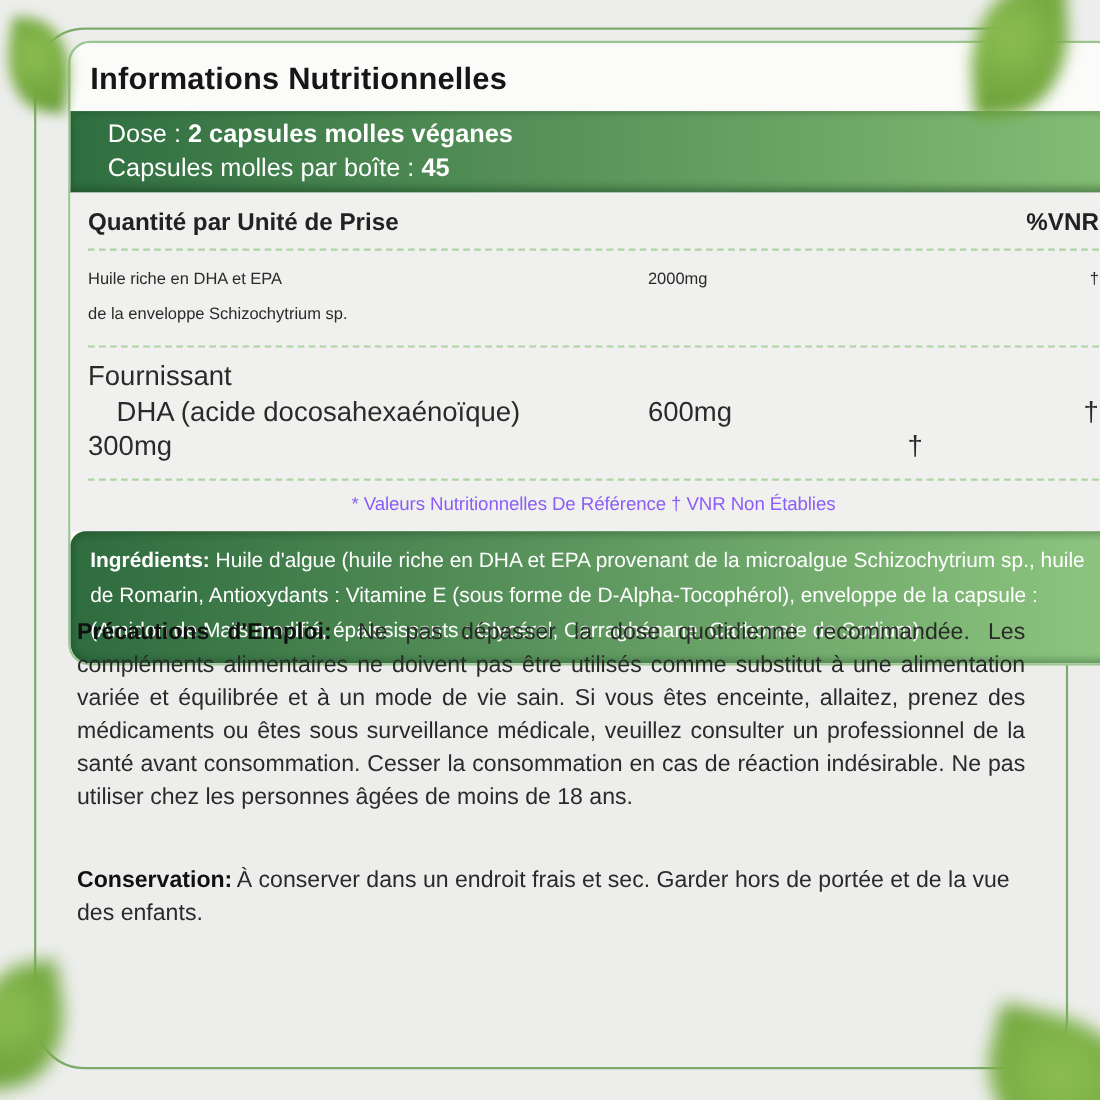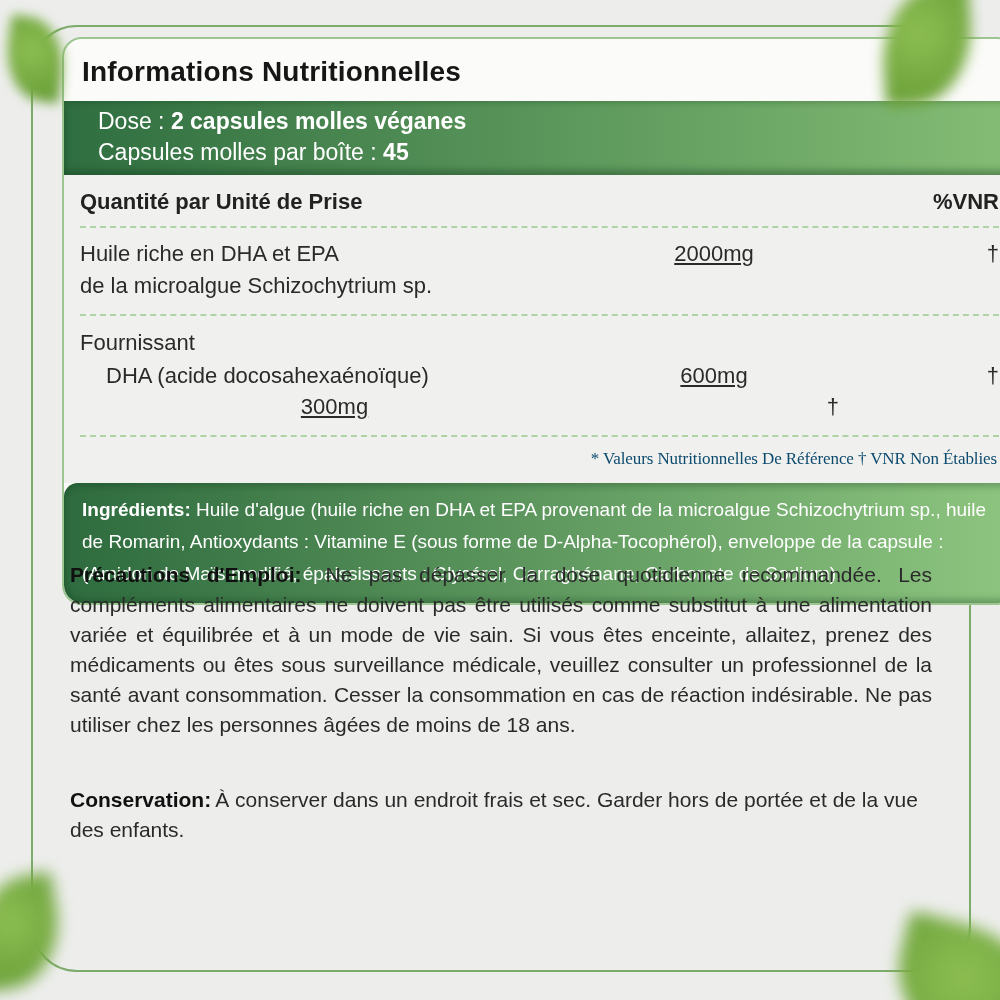--- a/index.html
+++ b/index.html
@@ -22,29 +22,29 @@
   .card-title{font-size:28px;font-weight:bold;color:var(--text-dark);
     padding:17px 18px 13px 18px;letter-spacing:.2px;}
 
   .dose-banner{background:linear-gradient(90deg,var(--accent-dark),var(--accent-light));
     color:#fff;font-size:23px;line-height:31px;padding:5px 18px 7px 34px;
     box-shadow:inset 0 -5px 7px rgba(15,55,25,.38), inset 0 3px 5px rgba(15,55,25,.18);}
   .dose-banner b{font-weight:bold;}
 
   .table{background:var(--table-bg);padding:0 16px;color:var(--text-body);}
   .trow{display:grid;grid-template-columns:1fr 250px 160px;align-items:start;}
-  .trow .amount{text-align:center;text-decoration:underline;}
+  .trow .amount{}
   .trow .vnr{text-align:right;}
   .thead{font-size:22px;font-weight:bold;color:#222;padding:14px 0 11px 0;}
   .dashed{border-top:2px dashed var(--dashed-line);height:0;}
-  .body-row{font-size:22px;line-height:32px;padding:10px 0 12px 0;}
-  .group-block{font-size:22px;line-height:31px;padding:11px 0 13px 0;}
+  .body-row{font-size:15px;line-height:32px;padding:10px 0 12px 0;}
+  .group-block{font-size:25px;line-height:31px;padding:11px 0 13px 0;}
   .group-label{margin-bottom:2px;}
   .sub-row .name{padding-left:26px;}
-  .footnote{text-align:right;font-size:17px;color:#0c4a6e;padding:12px 2px 14px 2px;letter-spacing:-.1px;font-family:Liberation Serif, serif;}
+  .footnote{text-align:center;font-size:17px;color:#8b5cf6;padding:12px 2px 14px 2px;letter-spacing:-.1px;}
 
   .ingredients{background:linear-gradient(90deg,var(--ingredients-dark),var(--ingredients-light));
     color:#fff;font-size:19px;line-height:32px;padding:11px 18px 13px 18px;
     border-radius:14px 14px 18px 18px;
     box-shadow:inset 0 4px 6px rgba(15,55,25,.25), inset 0 -4px 6px rgba(15,55,25,.28);}
   .ingredients b{font-weight:bold;}
 
   .sections{position:absolute;left:70px;width:862px;top:560px;z-index:2;
     font-size:21px;line-height:30px;color:var(--text-body);}
   .sections p b{color:#101010;}
@@ -80,21 +80,21 @@
       <div class="name">Quantité par Unité de Prise</div>
       <div class="amount"></div>
       <div class="vnr">%VNR</div>
     </div>
 
     <div class="dashed"></div>
 
     <div class="trow body-row">
       <div class="name">
         <div>Huile riche en DHA et EPA</div>
-        <div>de la microalgue Schizochytrium sp.</div>
+        <div>de la enveloppe Schizochytrium sp.</div>
       </div>
       <div class="amount">2000mg</div>
       <div class="vnr">†</div>
     </div>
 
     <div class="dashed"></div>
 
     <div class="group-block">
       <div class="group-label">Fournissant</div>
 

